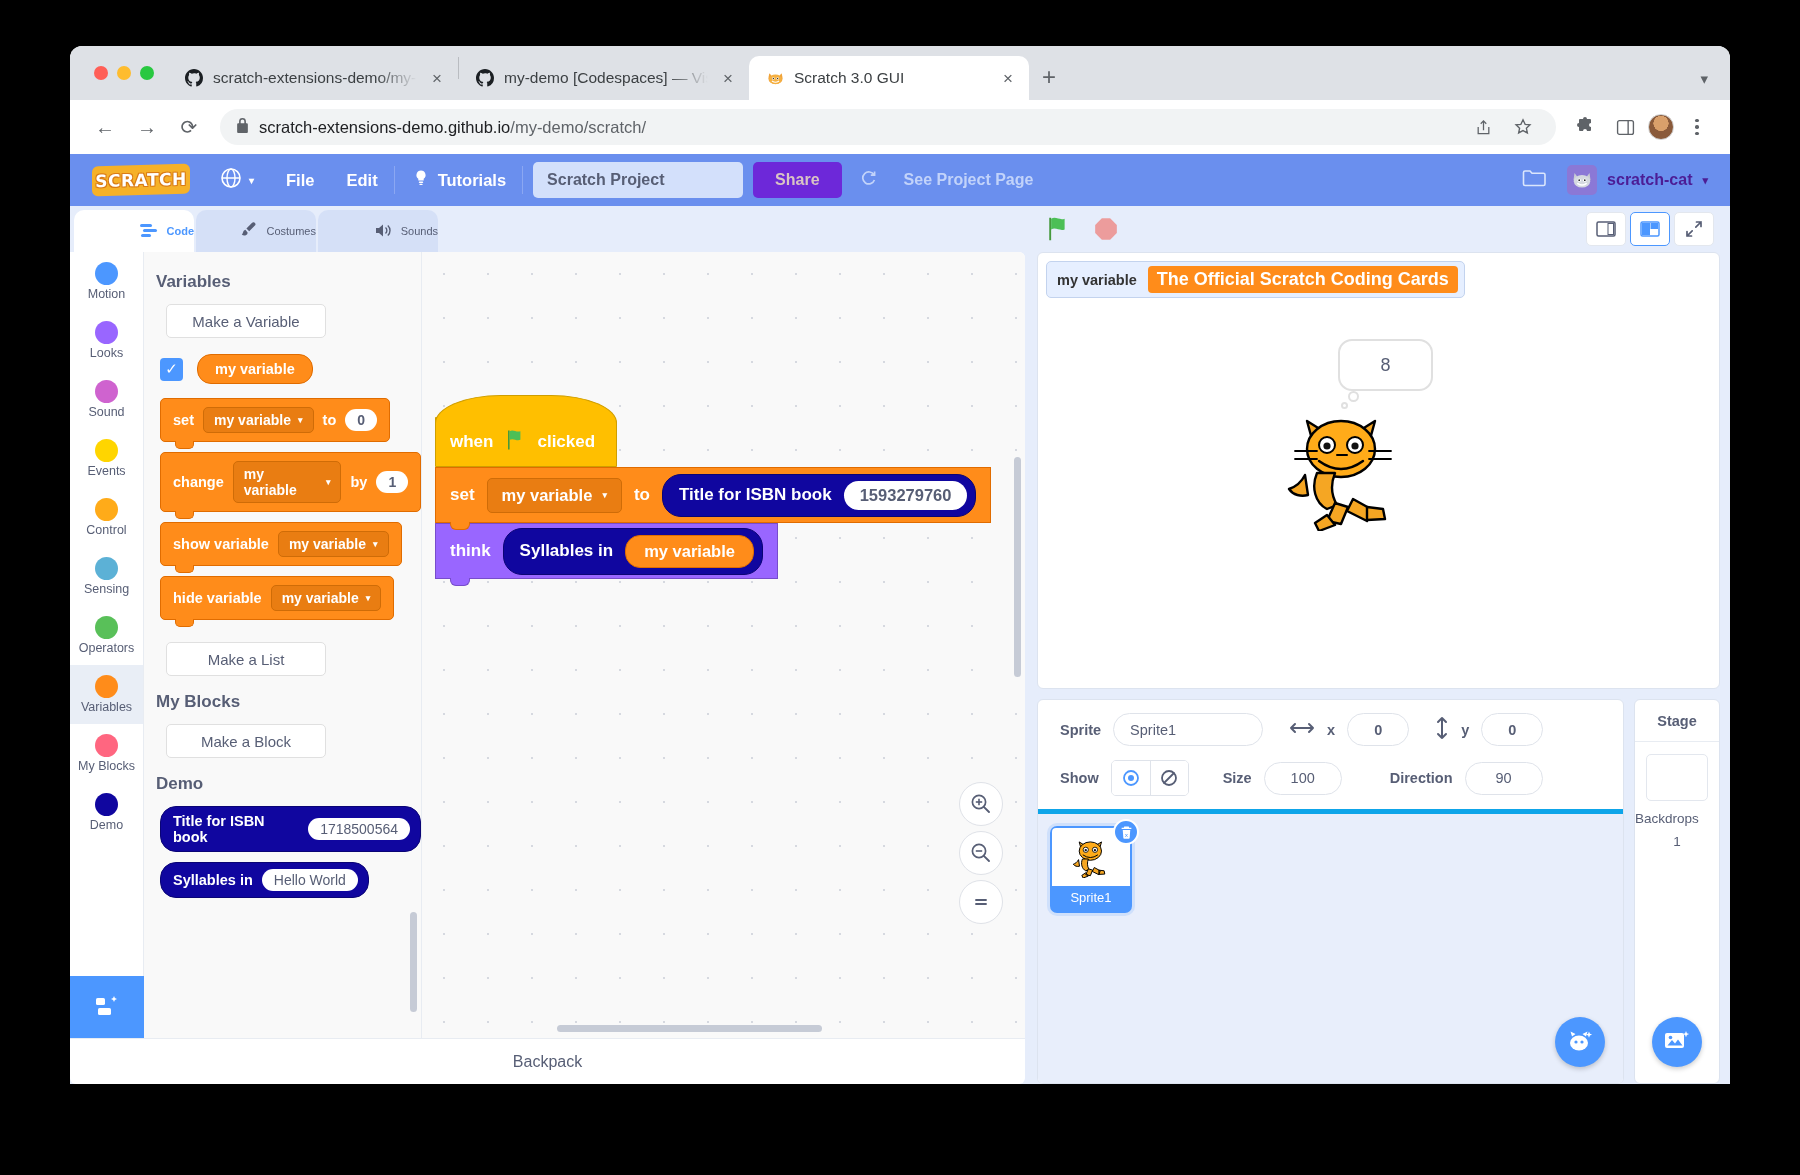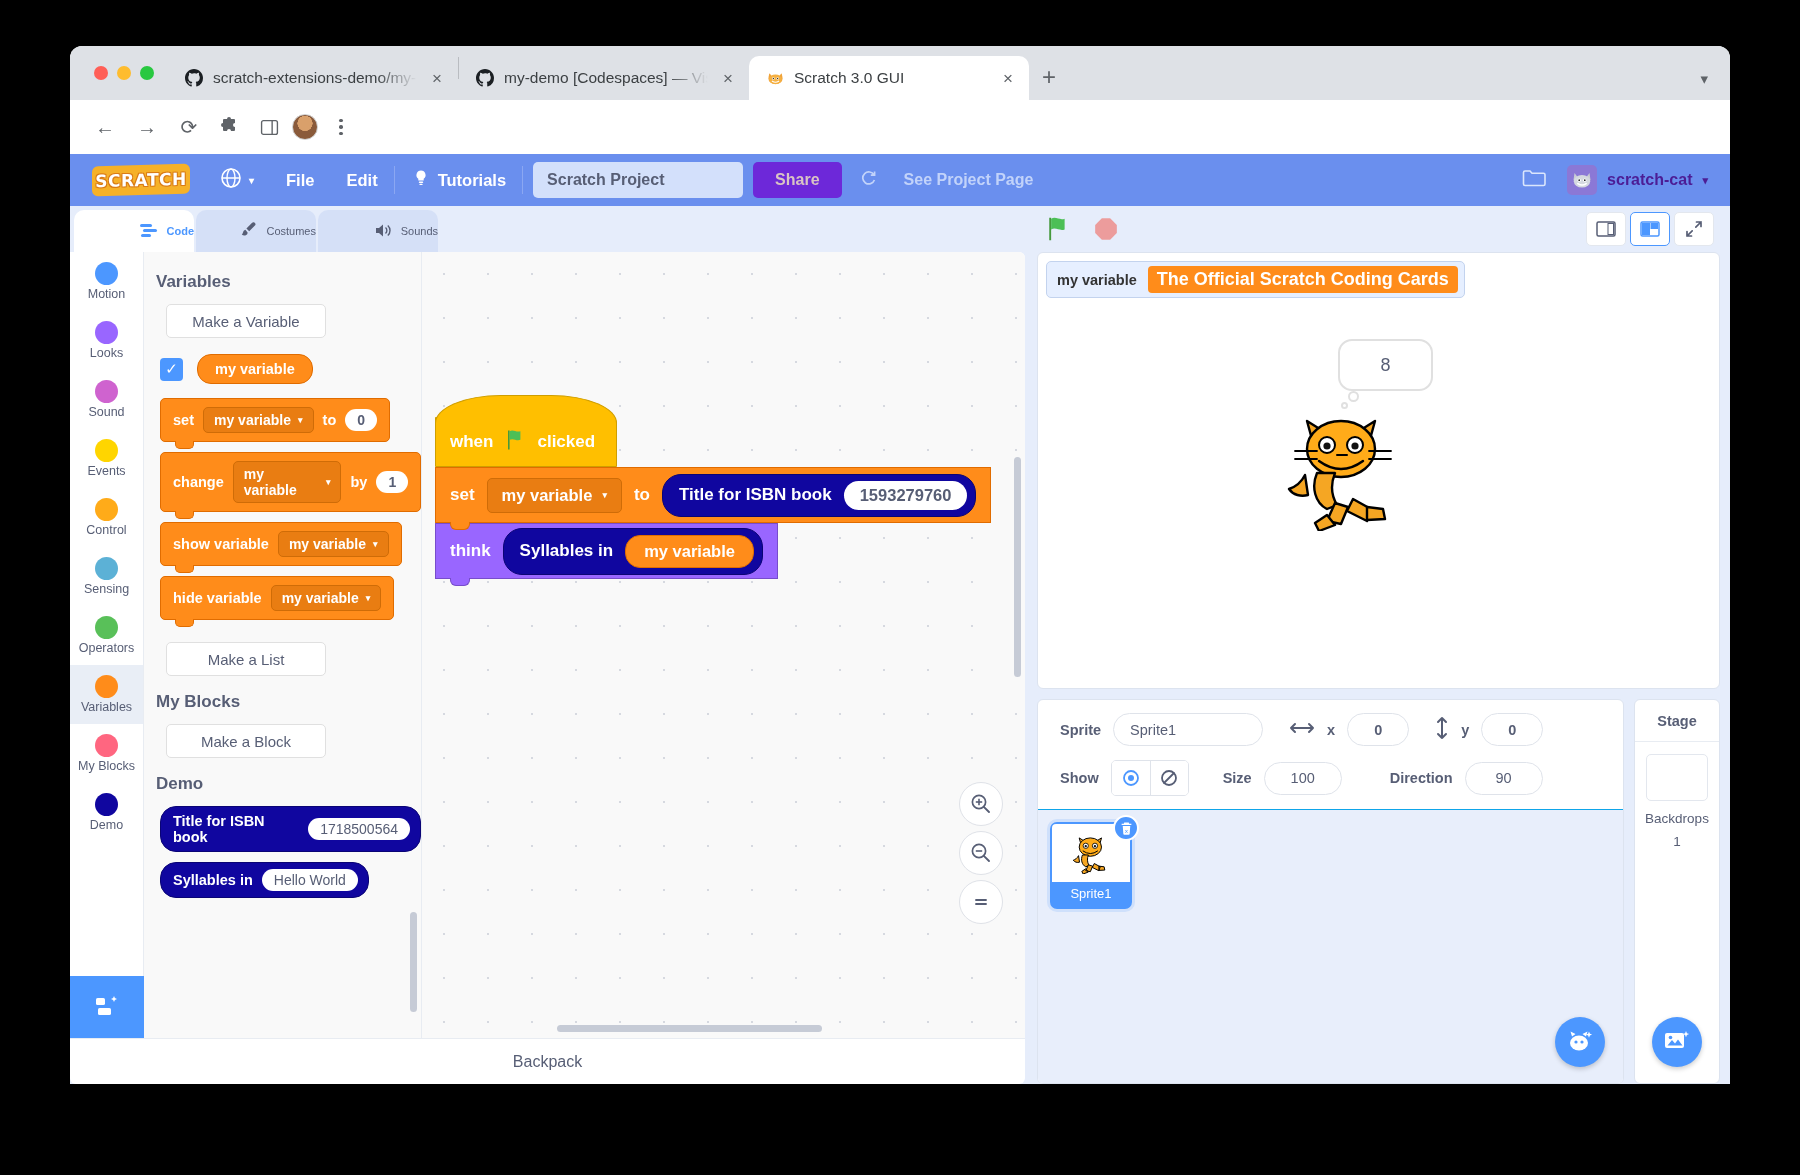--- a/index.html
+++ b/index.html
@@ -251,21 +251,21 @@
     border-radius: 14px; display: flex; align-items: center; justify-content: center;
     font-size: 18px; color: #575e75; }
   .th-dot { position: absolute; background: #fff; border: 2px solid #e0e0e0; border-radius: 50%; }
 
   #cat-sprite { position: absolute; left: 245px; top: 150px; }
 
   
   #sprite-area { display: flex; gap: 10px; margin-top: 10px; flex: 1 1 auto; }
   #sprite-main { flex: 1 1 auto; background: #fff; border: 1px solid #dce3ef; border-radius: 6px;
     display: flex; flex-direction: column; overflow: hidden; }
-  #sprite-info { padding: 13px 18px 13px 22px; border-bottom: 1px solid #0ea5e9; }
+  #sprite-info { padding: 13px 18px 13px 22px; border-bottom: 5px solid #0ea5e9; }
   .si-row { display: flex; align-items: center; gap: 12px; margin-bottom: 14px; }
   .si-row:last-child { margin-bottom: 0; }
   .si-label { font-size: 14.5px; color: #575e75; font-weight: bold; }
   .si-input { background: #fff; border: 1px solid #dfe3ea; border-radius: 18px; height: 33px;
     display: flex; align-items: center; padding: 0 16px; font-size: 14.5px; color: #575e75; }
   .si-input.name { width: 150px; }
   .si-input.num { width: 62px; justify-content: center; font-weight: bold; }
   .si-input.num-wide { width: 78px; justify-content: center; font-weight: normal; }
   #show-toggle { display: flex; border: 1px solid #dfe3ea; border-radius: 5px; overflow: hidden; }
   .show-b { width: 38px; height: 34px; display: flex; align-items: center; justify-content: center; background: #fff; }
@@ -283,21 +283,21 @@
   #add-sprite-btn { position: absolute; right: 18px; bottom: 16px; width: 50px; height: 50px; border-radius: 50%;
     background: #4c97ff; display: flex; align-items: center; justify-content: center;
     box-shadow: 0 2px 5px rgba(0,0,0,.2); }
 
   #stage-panel { width: 86px; background: #fff; border: 1px solid #dce3ef; border-radius: 6px;
     display: flex; flex-direction: column; position: relative; overflow: visible; }
   #stage-panel-title { height: 42px; display: flex; align-items: center; justify-content: center;
     font-size: 14.5px; font-weight: bold; color: #575e75; border-bottom: 1px solid #e8ecf2; }
   #stage-thumb { width: 62px; height: 47px; background: #fff; border: 1px solid #e3e7ee;
     border-radius: 5px; margin: 12px auto 10px; }
-  #stage-panel .lbl { text-align: center; font-size: 13.5px; color: #575e75; }
+  #stage-panel .lbl { text-align: left; font-size: 13.5px; color: #575e75; }
   #stage-panel .cnt { text-align: center; font-size: 13.5px; color: #575e75; margin-top: 8px; }
   #add-backdrop-btn { position: absolute; left: 50%; transform: translateX(-50%); bottom: 16px;
     width: 50px; height: 50px; border-radius: 50%; background: #4c97ff;
     display: flex; align-items: center; justify-content: center; box-shadow: 0 2px 5px rgba(0,0,0,.2); }
 </style>
 </head>
 <body>
 
 <div id="browser-window">
 
@@ -360,20 +360,43 @@
 
     <div id="new-tab-btn">+</div>
     <div id="win-chevron">▾</div>
   </div>
 
   <div id="url-bar">
     <div class="nav-btn">←</div>
     <div class="nav-btn">→</div>
     <div class="nav-btn">⟳</div>
 
+    <div id="omnibox">
+      <span class="lock">
+        <svg width="13" height="15" viewBox="0 0 12 14">
+            <path fill="#5f6368" d="M6 0a3.2 3.2 0 0 0-3.2 3.2V5H2a1 1 0 0 0-1 1v7a1 1 0 0 0 1 1h8a1 1 0 0 0 1-1V6a1 1 0 0 0-1-1H9.2V3.2A3.2 3.2 0 0 0 6 0zm0 1.5c.95 0 1.7.75 1.7 1.7V5H4.3V3.2c0-.95.75-1.7 1.7-1.7z"></path>
+          </svg>
+      </span>
+      <span style="display:flex;">
+        <span id="url-host">scratch-extensions-demo.github.io</span>
+          <span id="url-path">/my-demo/scratch/</span>
+      </span>
+      <span style="margin-left:auto;display:flex;gap:6px;">
+        <span class="omni-icon">
+          <svg width="17" height="17" viewBox="0 0 16 16">
+              <path fill="none" stroke="#5f6368" stroke-width="1.2" d="M8 10.5V1.8M5.4 4.4L8 1.8l2.6 2.6M3 7.5v6.2h10V7.5"></path>
+            </svg>
+        </span>
+        <span class="omni-icon">
+          <svg width="18" height="18" viewBox="0 0 16 16">
+              <path fill="none" stroke="#5f6368" stroke-width="1.2" d="M8 1.6l1.9 4 4.3.5-3.2 2.9.9 4.3L8 11.2l-3.9 2.1.9-4.3L1.8 6.1l4.3-.5z"></path>
+            </svg>
+        </span>
+      </span>
+    </div>
 
     <div class="omni-right">
       <span class="omni-icon">
         <svg width="20" height="20" viewBox="0 0 20 20">
             <path fill="#5f6368" d="M8 2a2 2 0 0 1 4 0h3a1 1 0 0 1 1 1v3a2 2 0 0 0 0 4v3a1 1 0 0 1-1 1h-3a2 2 0 0 0-4 0H5a1 1 0 0 1-1-1v-3a2 2 0 0 1 0-4V3a1 1 0 0 1 1-1z"></path>
           </svg>
       </span>
       <span class="omni-icon">
         <svg width="19" height="19" viewBox="0 0 18 18">
             <rect x="1.5" y="2.5" width="15" height="13" rx="1.8" fill="none" stroke="#5f6368" stroke-width="1.3"></rect>

